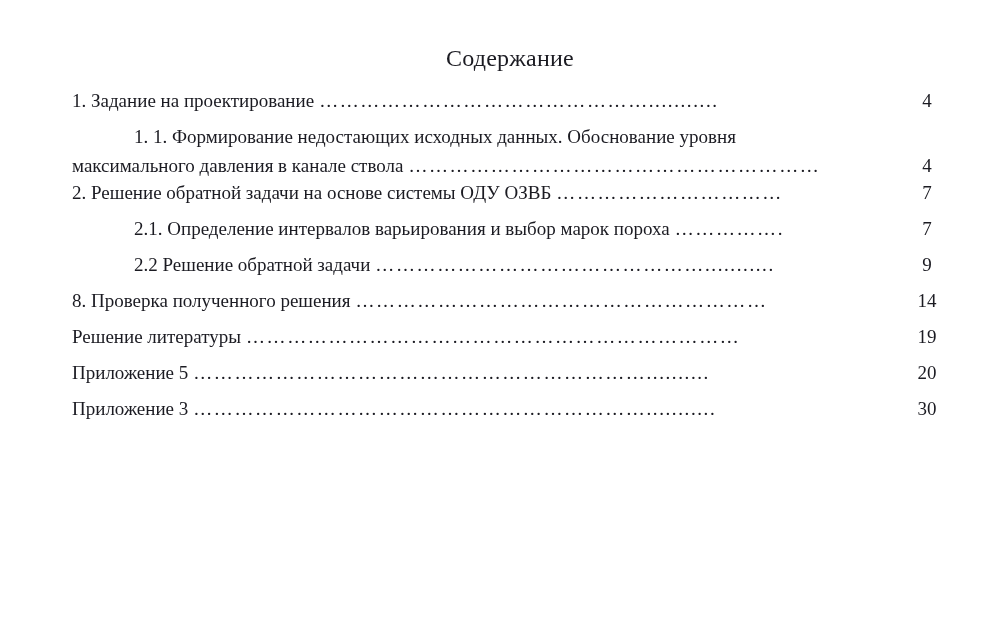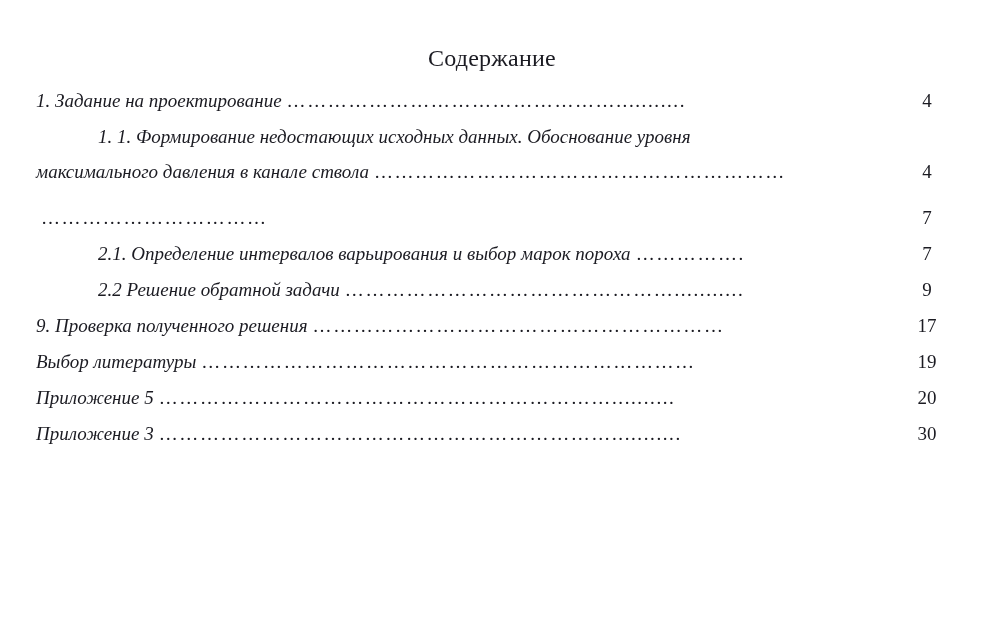--- a/index.html
+++ b/index.html
@@ -12,21 +12,21 @@
     height: 626px;
     font-family: "Liberation Serif", serif;
     color: #1b1b22;
     overflow: hidden;
   }
   .page {
     position: relative;
     width: 1000px;
     height: 544px;
     box-sizing: border-box;
-    padding: 44px 40px 0 24px;
+    padding: 44px 40px 0 60px;
   }
   .doc-title {
     text-align: center;
     font-size: 24px;
     line-height: 1.2;
     font-weight: 400;
     margin: 0 0 18px 0;
     letter-spacing: 0.2px;
   }
   .toc {
@@ -40,30 +40,29 @@
     font-size: 19px;
     line-height: 1.0;
     margin: 0 0 17px 0;
     white-space: nowrap;
   }
   .toc-entry.lvl2 {
     padding-left: 62px;
   }
   .toc-entry.lvl2-wrap {
     padding-left: 62px;
-    margin-bottom: 16px;
+    margin-bottom: 10px;
     align-items: flex-end;
   }
   .toc-entry.cont {
     padding-left: 0;
-    margin-bottom: 27px;
+    margin-bottom: 8px;
   }
   .entry-text {
     flex: 0 0 auto;
-    font-style: italic;
   }
   .leader {
     flex: 1 1 auto;
     overflow: hidden;
     font-size: 19px;
     letter-spacing: 1.6px;
     padding: 0 5px;
     color: #1b1b22;
   }
   .page-num {
@@ -92,45 +91,46 @@
       <span class="entry-text">1. 1. Формирование недостающих исходных данных. Обоснование уровня</span>
     </div>
 
     <div class="toc-entry cont">
       <span class="entry-text">максимального давления в канале ствола</span>
       <span class="leader">……………………………………………………</span>
       <span class="page-num">4</span>
     </div>
 
     <div class="toc-entry">
+      <span class="entry-text">2. Решение обратной задачи на основе системы ОДУ ОЗВБ</span>
       <span class="leader">……………………………</span>
       <span class="page-num">7</span>
     </div>
 
     <div class="toc-entry lvl2">
       <span class="entry-text">2.1. Определение интервалов варьирования и выбор марок пороха</span>
       <span class="leader">…………….</span>
       <span class="page-num">7</span>
     </div>
 
     <div class="toc-entry lvl2">
       <span class="entry-text">2.2 Решение обратной задачи</span>
       <span class="leader">…………………………………………...........</span>
       <span class="page-num">9</span>
     </div>
 
 
     <div class="toc-entry">
-      <span class="entry-text">9. Проверка полученного решения</span>
+      <span class="entry-text">8. Проверка полученного решения</span>
       <span class="leader">……………………………………………………</span>
-      <span class="page-num">17</span>
+      <span class="page-num">14</span>
     </div>
 
     <div class="toc-entry">
-      <span class="entry-text">Выбор литературы</span>
+      <span class="entry-text">Решение литературы</span>
       <span class="leader">………………………………………………………………</span>
       <span class="page-num">19</span>
     </div>
 
     <div class="toc-entry">
       <span class="entry-text">Приложение 5</span>
       <span class="leader">…………………………………………………………..........</span>
       <span class="page-num">20</span>
     </div>
 

